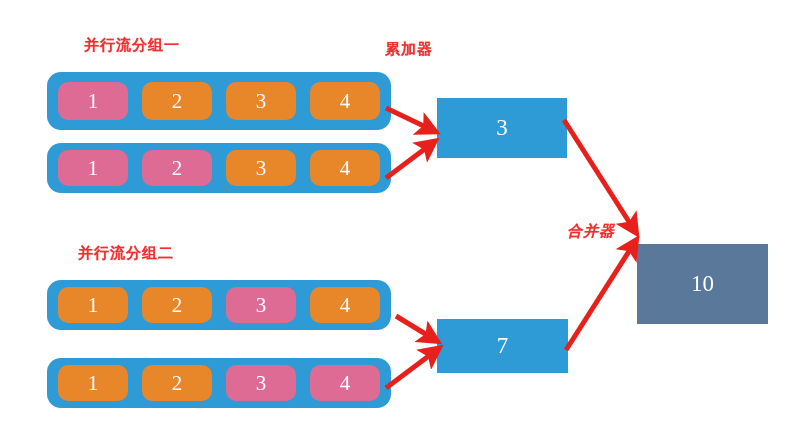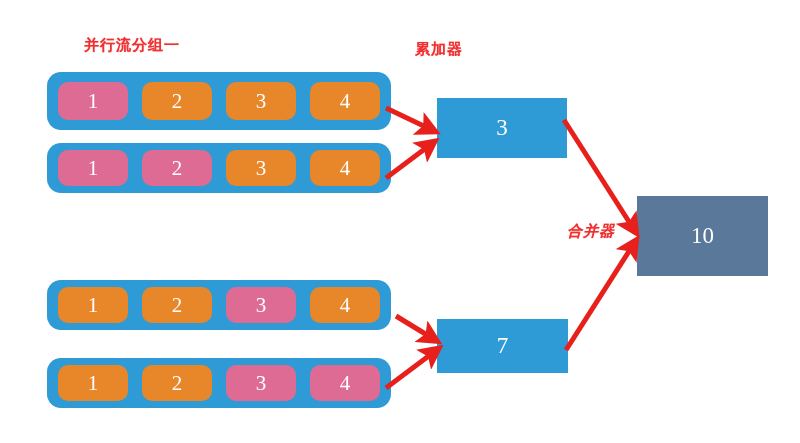--- a/index.html
+++ b/index.html
@@ -57,38 +57,39 @@
     position:absolute;
     display:flex;
     align-items:center;
     justify-content:center;
     color:#ffffff;
     font-family:"Liberation Serif", serif;
     font-size:23px;
     box-sizing:border-box;
   }
   .vbox.acc{background:#2E9BD6;}
-  .vbox.merge{background:#5A7899;}
+  .vbox.merge{background:#5A7899;margin-top:48px;}
 
   
   svg.arrows{
     position:absolute;left:0;top:0;
     width:800px;height:443px;
     pointer-events:none;
   }
 </style>
 </head>
 <body>
 
 <div id="stage">
 
   <div class="cn-label" style="left:84px;top:36px;">并行流分组一</div>
 
-  <div class="cn-label" style="left:385px;top:40px;margin-left:30px;">累加器</div>
+  <div class="cn-label" style="left:385px;top:40px;">累加器</div>
 
+  <div class="cn-label" style="left:78px;top:244px;">并行流分组二</div>
 
   <div class="cn-label" style="left:567px;top:222px;font-style:italic;">合并器</div>
 
   <div class="lane" style="left:47px;top:72px;width:344px;height:58px;">
     <div class="lane-inner">
       <div class="tile pink">1</div>
       <div class="tile orange">2</div>
       <div class="tile orange">3</div>
       <div class="tile orange">4</div>
     </div>

